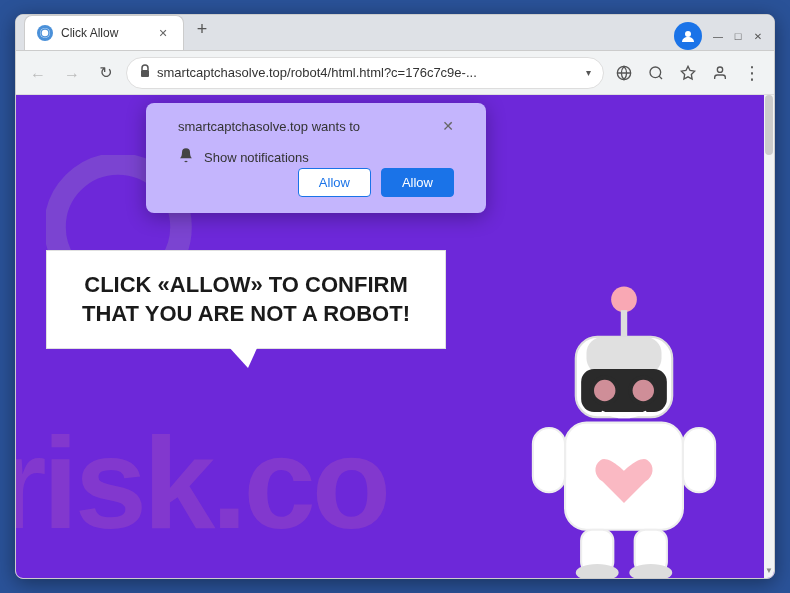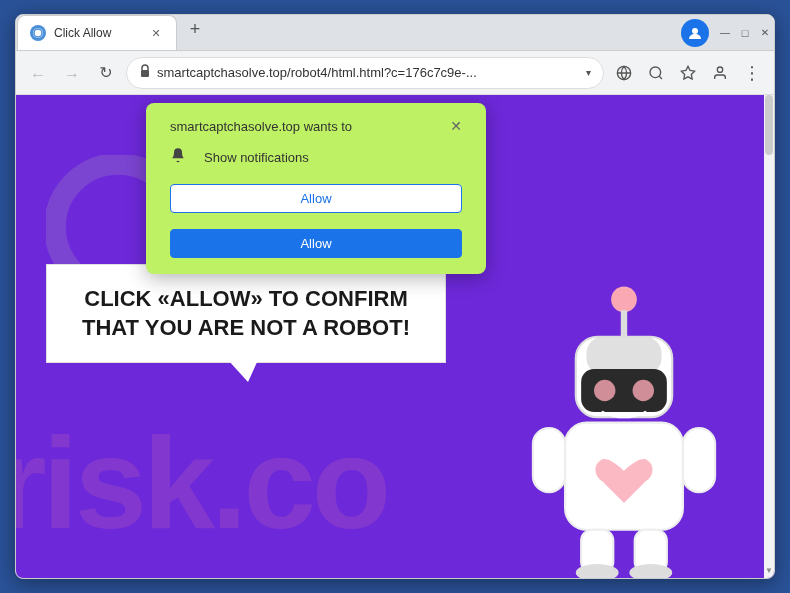--- a/index.html
+++ b/index.html
@@ -25,22 +25,22 @@
       flex-direction: column;
       overflow: hidden;
       border: 1px solid #ccc;
     }
 
     
     .title-bar {
       background: #dee1e6;
       height: 36px;
       display: flex;
-      align-items: center;
-      padding: 0 1px;
+      align-items: flex-end;
+      padding: 0 8px;
       border-bottom: 1px solid #ccc;
     }
 
     .tab-strip {
       display: flex;
       align-items: stretch;
       height: 100%;
       flex: 1;
     }
 
@@ -240,21 +240,21 @@
       top: 60px;
       font-size: 100px;
       color: rgba(200,200,200,0.25);
       user-select: none;
     }
 
     
     .page-main-text {
       position: absolute;
       left: 30px;
-      top: 169px;
+      top: 155px;
       background: white;
       border: 1px solid #e0e0e0;
       padding: 20px 30px;
       max-width: 400px;
     }
 
     .page-main-text h1 {
       font-size: 22px;
       font-weight: 900;
       color: #1a1a1a;
@@ -276,24 +276,24 @@
     .robot-svg {
       width: 100%;
       height: 100%;
     }
 
     
     .notification-popup {
       position: absolute;
       top: 8px;
       left: 130px;
-      background: #bef264;
+      background: #c4b5fd;
       border-radius: 8px;
       box-shadow: 0 4px 20px rgba(0,0,0,0.3);
-      padding: 16px 24px;
+      padding: 16px 32px;
       width: 340px;
       z-index: 100;
     }
 
     .popup-header {
       display: flex;
       justify-content: space-between;
       align-items: flex-start;
       margin-bottom: 12px;
     }
@@ -307,39 +307,37 @@
     .popup-close {
       font-size: 14px;
       color: #666;
       cursor: pointer;
       line-height: 1;
     }
 
     .popup-permission {
       display: flex;
       align-items: center;
-      gap: 18px;
-      margin-bottom: 16px;
+      gap: 10px;
     }
 
     .bell-icon {
       font-size: 16px;
       color: #444;
     }
 
     .permission-text {
       font-size: 13px;
       color: #333;
     }
 
     .popup-buttons {
       display: flex;
-      gap: 16px;
+      gap: 10px;
       justify-content: flex-end;
-      flex-direction: column;
     }
 
     .btn-allow {
       padding: 6px 20px;
       border: 1px solid #1a73e8;
       background: white;
       color: #1a73e8;
       border-radius: 4px;
       font-size: 13px;
       cursor: pointer;

